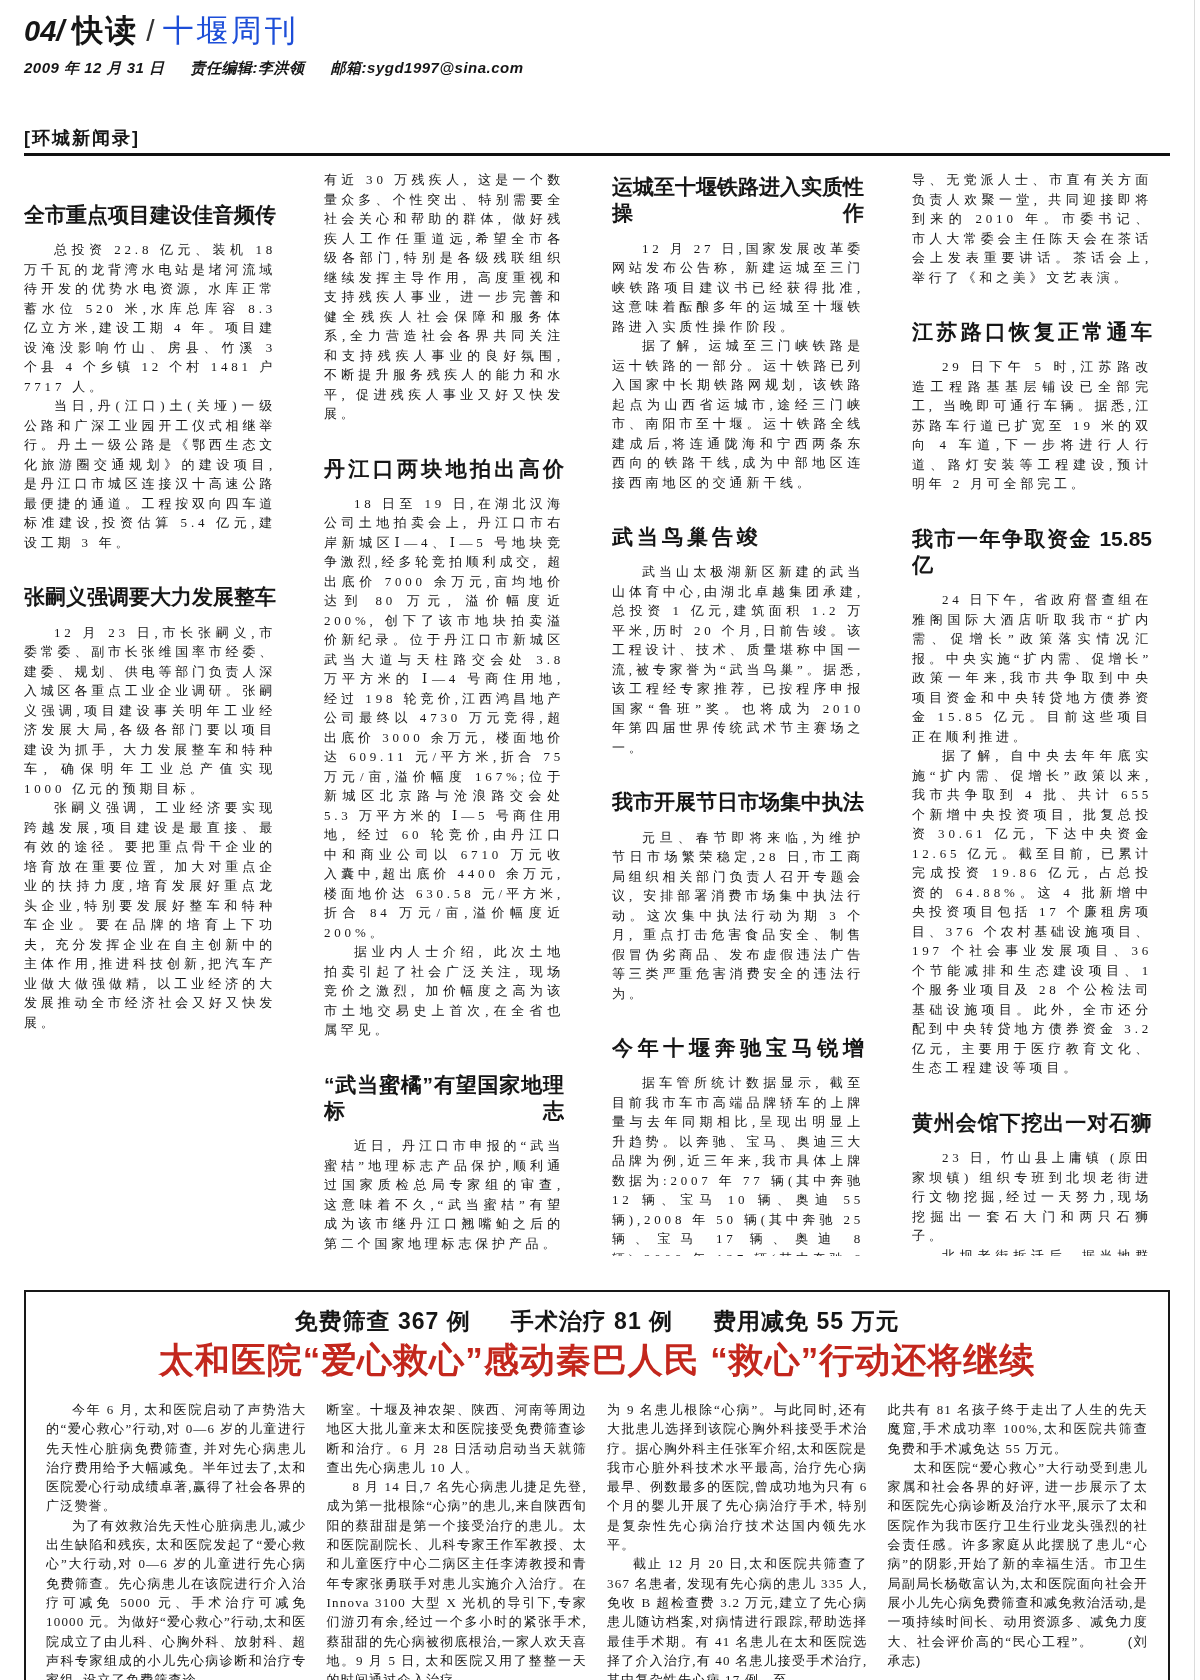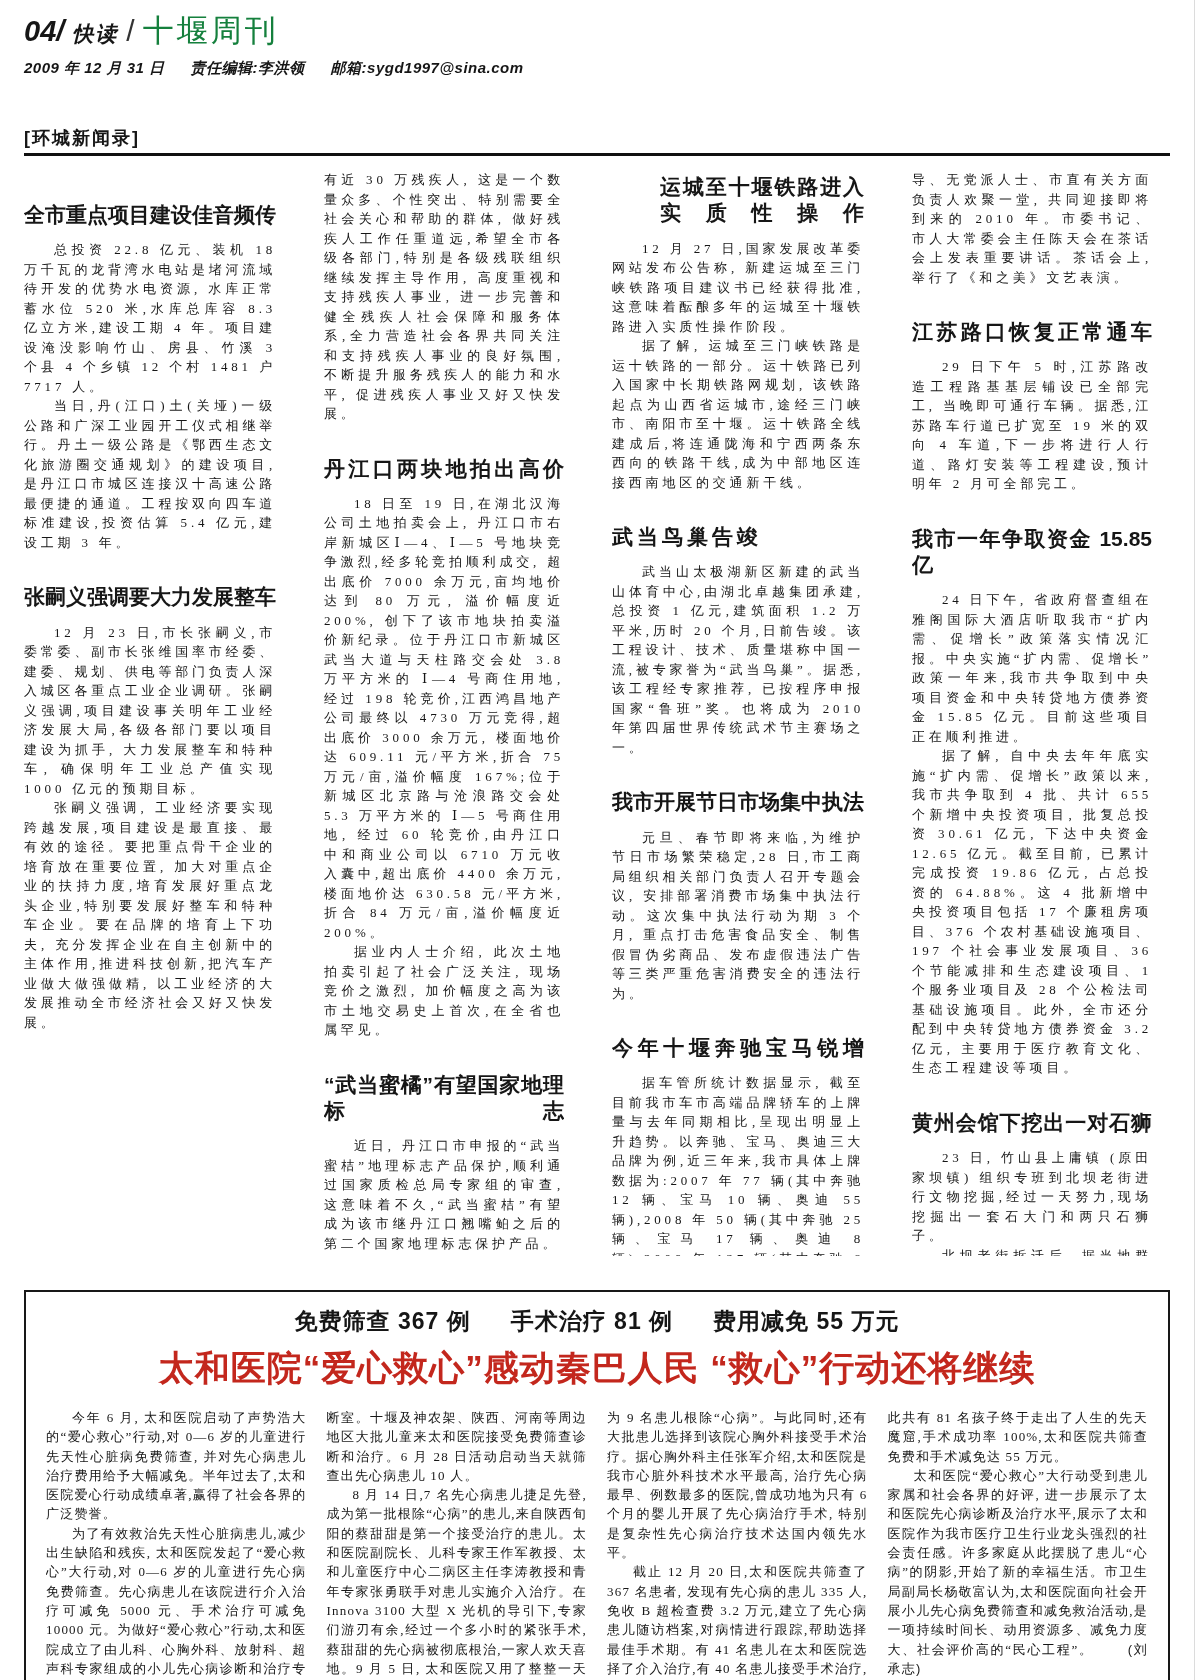--- a/index.html
+++ b/index.html
@@ -8,62 +8,62 @@
     background:#ffffff;color:#161616;
     font-family:"Liberation Serif","DejaVu Serif",serif;
   }
   body::after{content:"";position:absolute;top:0;right:5px;height:1680px;border-right:1px solid #dcdcdc;}
   .page{padding:10px 30px 0 24px;}
 
   
   .masthead{font-family:"Liberation Sans","DejaVu Sans",sans-serif;}
   .mast-row{display:flex;align-items:baseline;gap:8px;}
   .pg-num{font-size:29px;font-weight:bold;font-style:italic;}
-  .mast-bold{font-size:21px;font-weight:900;letter-spacing:2px;font-style:italic;}
+  .mast-bold{font-size:31px;font-weight:900;letter-spacing:2px;}
   .mast-slash{font-size:30px;font-weight:300;color:#333;}
-  .mast-pub{font-size:31px;font-weight:400;color:#15803d;letter-spacing:3px;}
+  .mast-pub{font-size:31px;font-weight:400;color:#1d4ed8;letter-spacing:3px;}
   .dateline{margin-top:7px;font-size:15px;font-weight:bold;font-style:italic;letter-spacing:.5px;}
   .dateline span{margin-right:26px;}
   .section-label{margin-top:48px;font-size:18px;font-weight:bold;letter-spacing:2px;font-family:"Liberation Sans","DejaVu Sans",sans-serif;}
   .top-rule{border-top:3px solid #101010;margin-top:3px;}
 
   
   .columns{
     display:grid;grid-template-columns:252px 240px 252px 240px;column-gap:48px;
     margin-top:14px;height:1086px;overflow:hidden;
   }
   .col{overflow:hidden;}
   .ht{
     font-family:"Liberation Sans","DejaVu Sans",sans-serif;
     font-size:21px;line-height:1.25;font-weight:bold;
     margin:32px 0 12px;text-align:justify;text-align-last:justify;
   }
   .ht.short{text-align-last:left;letter-spacing:4px;}
   .ht.mt-first-c1{}
-  .ht.mt-first{margin-top:4px;margin-left:48px;}
+  .ht.mt-first{margin-top:4px;}
   .columns p{
     margin:0;font-size:13px;line-height:19.5px;letter-spacing:3.8px;
     text-align:justify;text-indent:2.3em;
   }
   .columns p.cont{text-indent:0;}
 
   
   .ad{
     border:2px solid #181818;margin-top:34px;height:494px;
     box-sizing:border-box;padding:14px 20px 12px;overflow:hidden;
   }
   .ad-sub{
     font-family:"Liberation Sans","DejaVu Sans",sans-serif;
     font-size:23px;font-weight:bold;text-align:center;letter-spacing:1px;
   }
   .ad-sub span{margin:0 20px;}
   .ad-title{
     font-family:"Liberation Sans","DejaVu Sans",sans-serif;
     font-size:35px;font-weight:900;color:#c3271d;text-align:center;
-    margin:8px 0 16px;white-space:nowrap;letter-spacing:1px;
+    margin:0 0 16px;white-space:nowrap;letter-spacing:1px;
   }
   .ad-cols{display:grid;grid-template-columns:repeat(4,1fr);column-gap:20px;height:292px;overflow:hidden;}
   .ad-cols p{
     margin:0;font-size:13px;line-height:19.3px;letter-spacing:1.2px;
     text-align:justify;text-indent:2em;
   }
   .ad-cols p.cont{text-indent:0;}
   .sig{font-family:"Liberation Sans","DejaVu Sans",sans-serif;font-weight:normal;margin-left:34px;}
 </style>
 </head>

